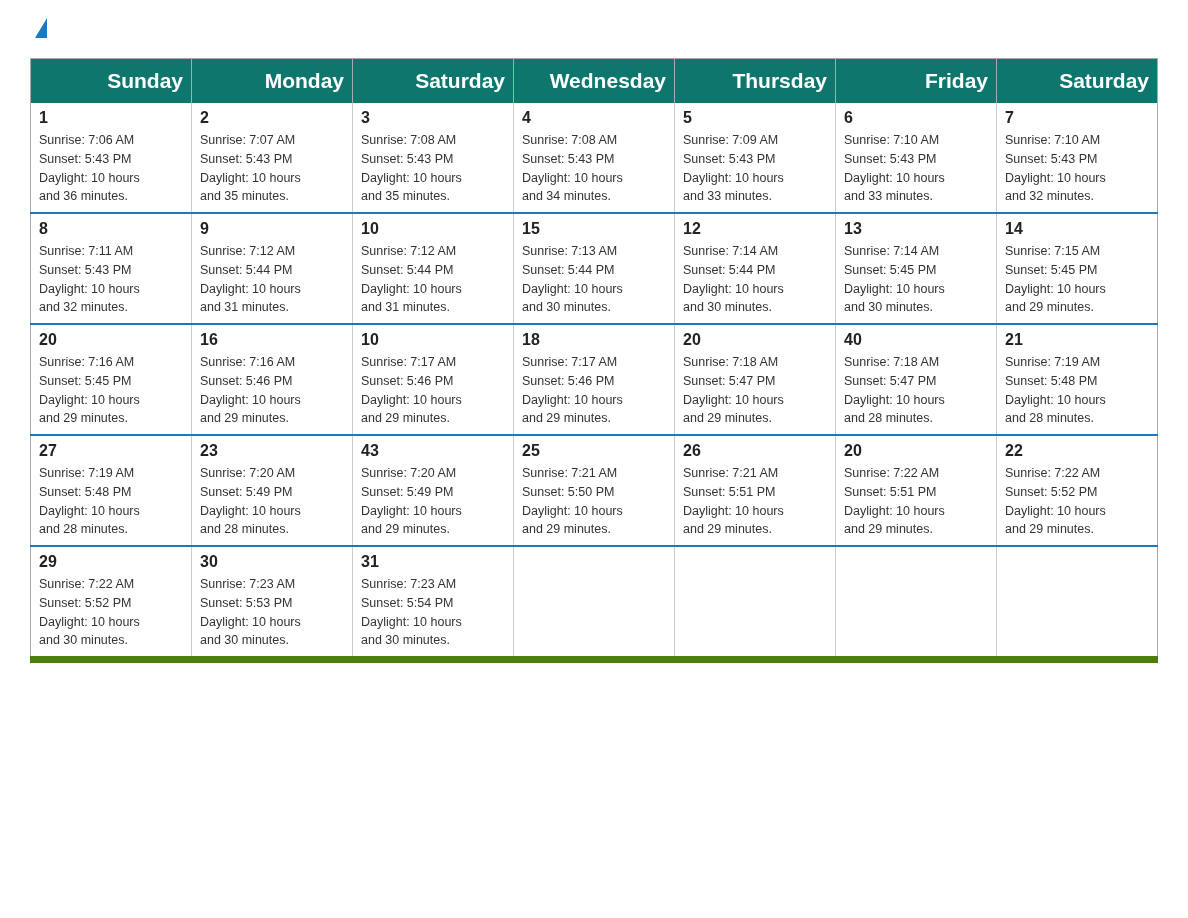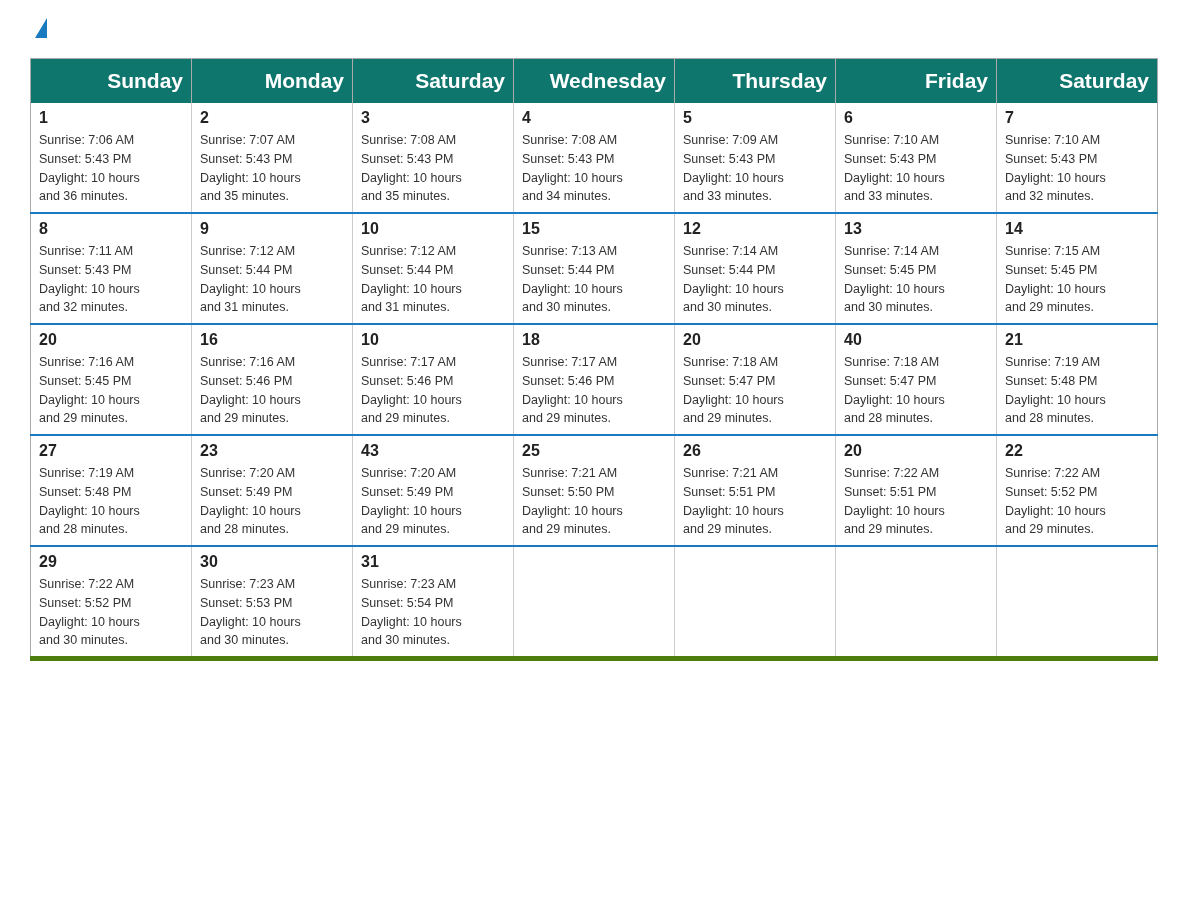--- a/index.html
+++ b/index.html
@@ -74,21 +74,21 @@
       font-size: 13px;
       color: #333;
       min-width: 150px;
       min-height: 110px;
       background: #fff;
     }
     .calendar tbody tr td:last-child {
       border-right: none;
     }
     .calendar tbody tr:last-child td {
-      border-bottom: 5px solid #4d7c0f;
+      border-bottom: 7px solid #4d7c0f;
     }
     .day-number {
       font-size: 16px;
       font-weight: bold;
       color: #222;
       margin-bottom: 4px;
       display: block;
     }
     .day-info {
       font-size: 12.5px;

